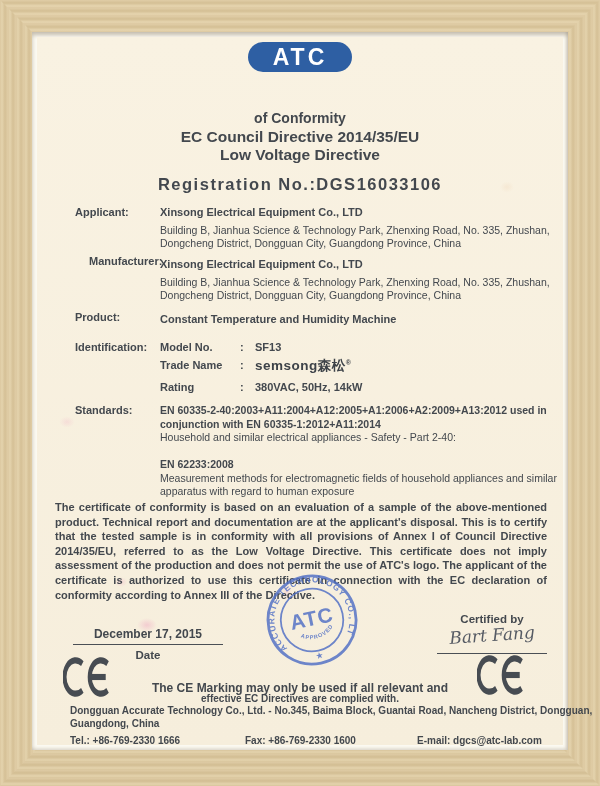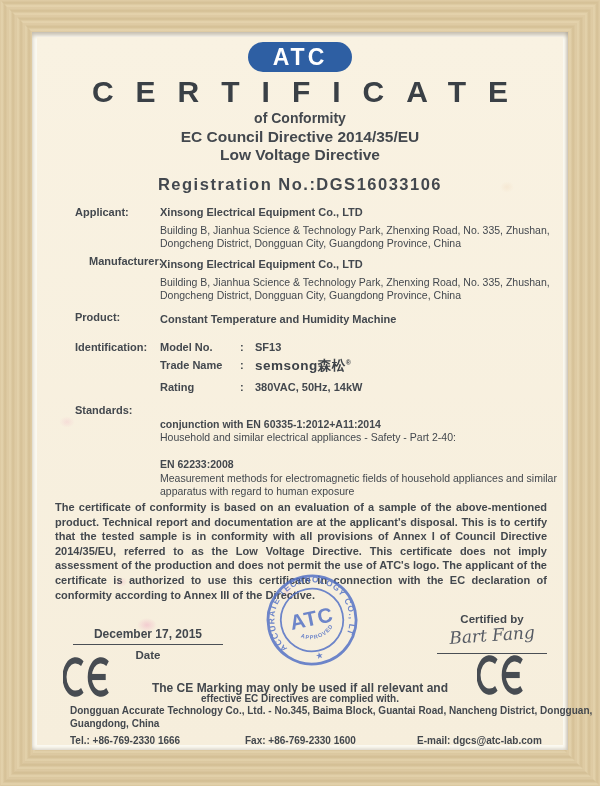--- a/index.html
+++ b/index.html
@@ -70,21 +70,20 @@
 
 <div class="page">
   <div class="frame-strip frame-top"></div>
   <div class="frame-strip frame-bottom"></div>
   <div class="mat">
     <div class="paper">
 
       <div class="abs atc-pill" style="background:#2e5fa3;">
         <span>ATC</span>
       </div>
-      <div class="abs ctr cert-title">CERTIFICATE</div>
       <div class="abs ctr sub1">of Conformity</div>
       <div class="abs ctr sub2">EC Council Directive 2014/35/EU</div>
       <div class="abs ctr sub3">Low Voltage Directive</div>
       <div class="abs ctr reg">Registration No.:DGS16033106</div>
 
       <div class="abs lbl" style="top:169px;">Applicant:</div>
       <div class="abs val" style="top:169px;">Xinsong Electrical Equipment Co., LTD</div>
       <div class="abs addr" style="top:187px;">Building B, Jianhua Science &amp; Technology Park, Zhenxing Road, No. 335, Zhushan,</div>
       <div class="abs addr" style="top:200px;">Dongcheng District, Dongguan City, Guangdong Province, China</div>
 
@@ -103,20 +102,21 @@
 
       <div class="abs ikey" style="top:322px;">Trade Name</div>
       <div class="abs icolon" style="top:322px;">:</div>
       <div class="abs ival brandlogo" style="top:320px;"><span>semsong森松</span><sup>®</sup></div>
 
       <div class="abs ikey" style="top:344px;">Rating</div>
       <div class="abs icolon" style="top:344px;">:</div>
       <div class="abs ival" style="top:344px;">380VAC, 50Hz, 14kW</div>
 
       <div class="abs lbl" style="top:367px;">Standards:</div>
+      <div class="abs stdline b" style="top:367px;">EN 60335-2-40:2003+A11:2004+A12:2005+A1:2006+A2:2009+A13:2012 used in</div>
       <div class="abs stdline b" style="top:380.5px;">conjunction with EN 60335-1:2012+A11:2014</div>
       <div class="abs stdline" style="top:394px;">Household and similar electrical appliances - Safety - Part 2-40:</div>
       <div class="abs stdline b" style="top:421px;">EN 62233:2008</div>
       <div class="abs stdline" style="top:448px;">apparatus with regard to human exposure</div>
       <div class="abs stdline" style="top:434.5px;">Measurement methods for electromagnetic fields of household appliances and similar</div>
 
       <div class="abs para">The certificate of conformity is based on an evaluation of a sample of the above-mentioned product. Technical report and documentation are at the applicant's disposal. This is to certify that the tested sample is in conformity with all provisions of Annex I of Council Directive 2014/35/EU, referred to as the Low Voltage Directive. This certificate does not imply assessment of the production and does not permit the use of ATC's logo. The applicant of the certificate is authorized to use this certificate in connection with the EC declaration of conformity according to Annex III of the Directive.</div>
 
       <div class="abs certby">Certified by</div>
       <div class="abs sig">Bart Fang</div>

